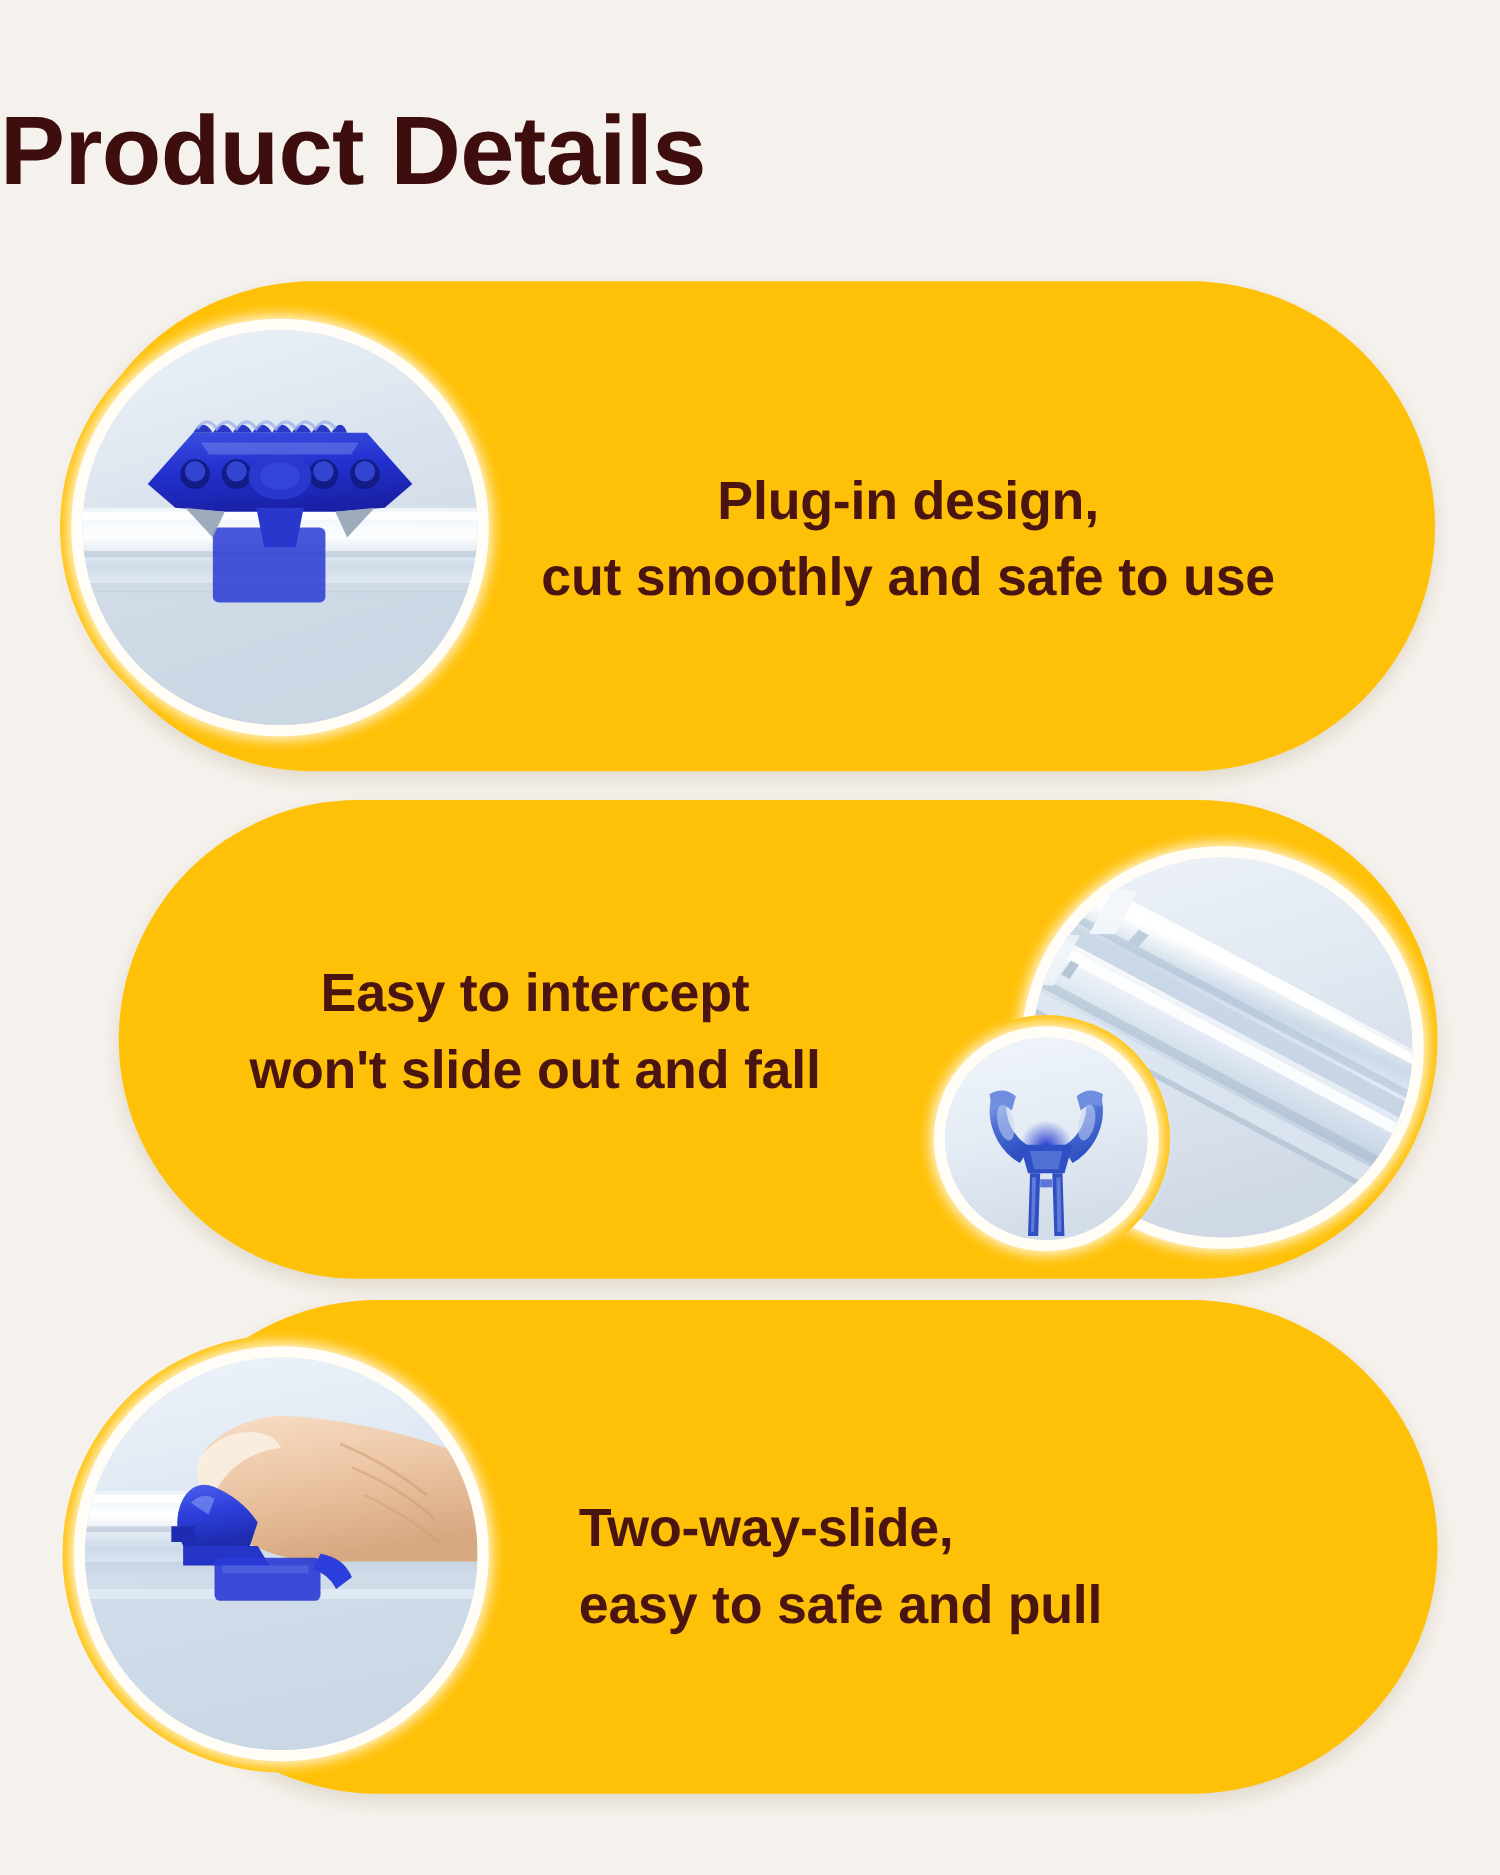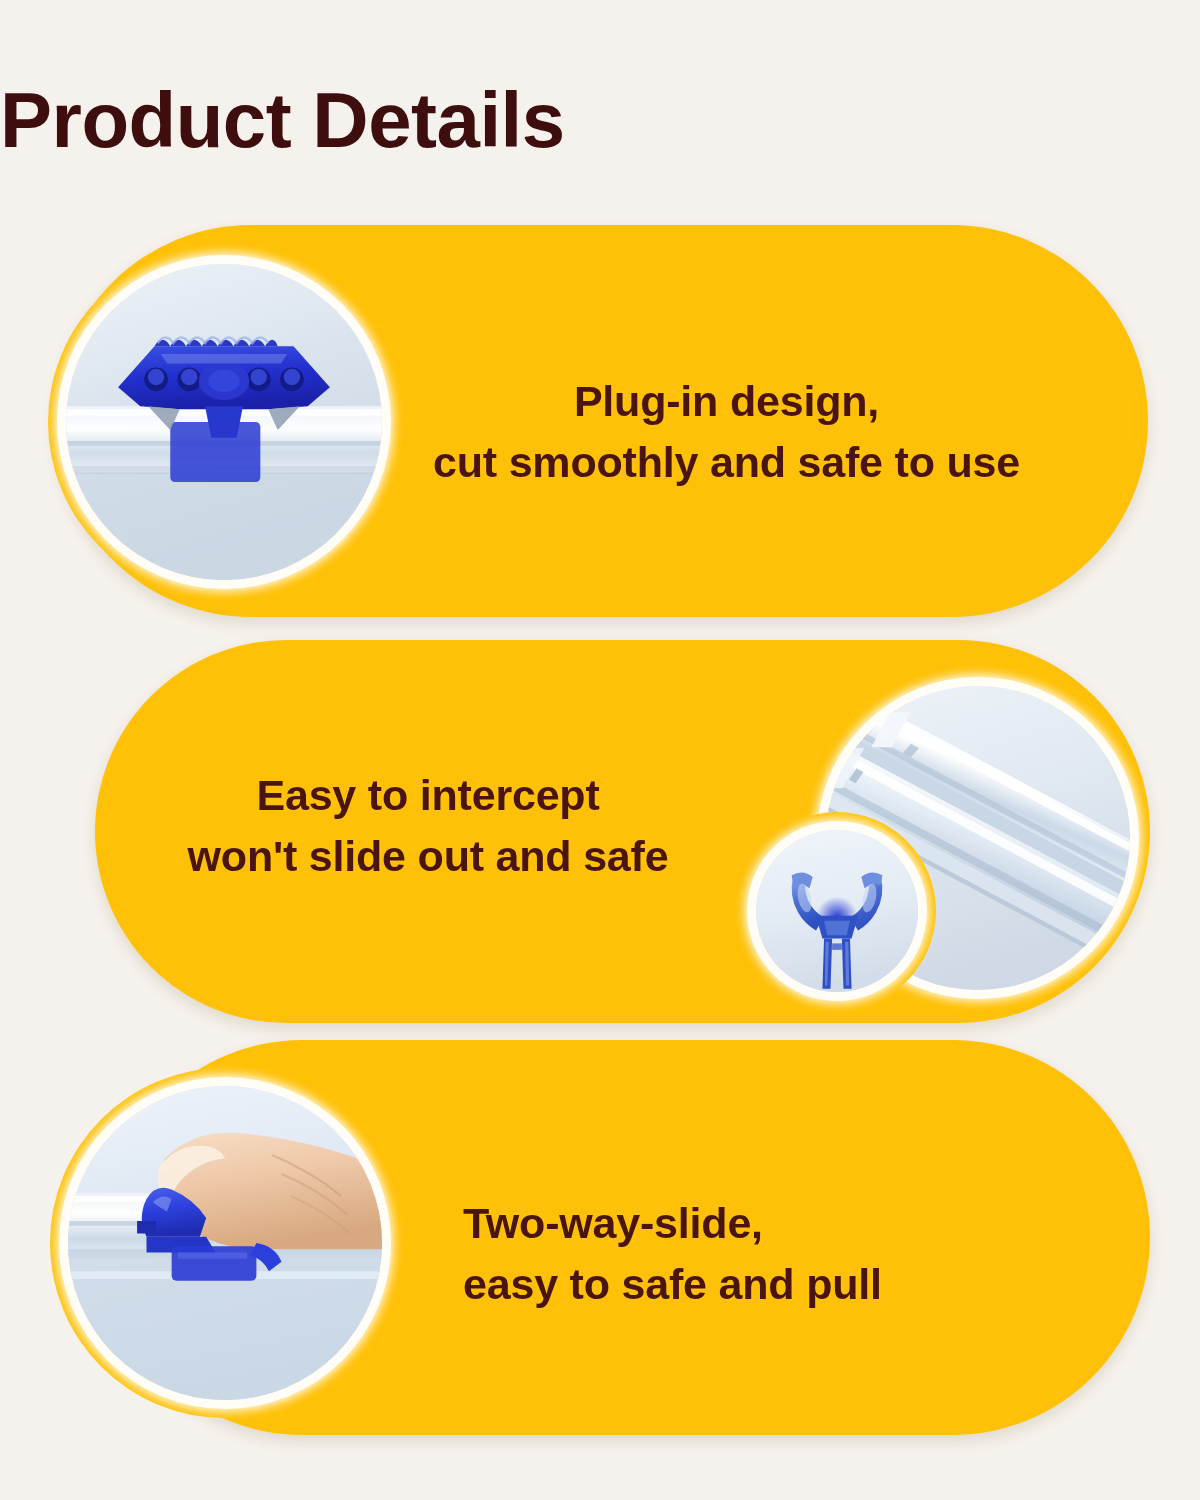--- a/index.html
+++ b/index.html
@@ -153,21 +153,21 @@
     </div>
   </div>
 </div>
 
 <div id="text-1" class="feature-text">Plug-in design,
 cut smoothly and safe to use</div>
 
 <div id="panel-2" class="feature-panel"></div>
 
 <div id="text-2" class="feature-text">Easy to intercept
-won't slide out and safe</div>
+won't slide out and fall</div>
 
 <div id="circle-2a" class="photo-circle">
   <div class="ring-white">
     <div class="photo-inner">
       <svg viewBox="0 0 200 200" preserveAspectRatio="xMidYMid slice">
         <defs>
           <linearGradient id="bg2" x1="0" y1="0" x2="0.3" y2="1">
             <stop offset="0%" stop-color="#eef3f8"></stop>
             <stop offset="50%" stop-color="#e0e8f1"></stop>
             <stop offset="100%" stop-color="#cfd9e5"></stop>

